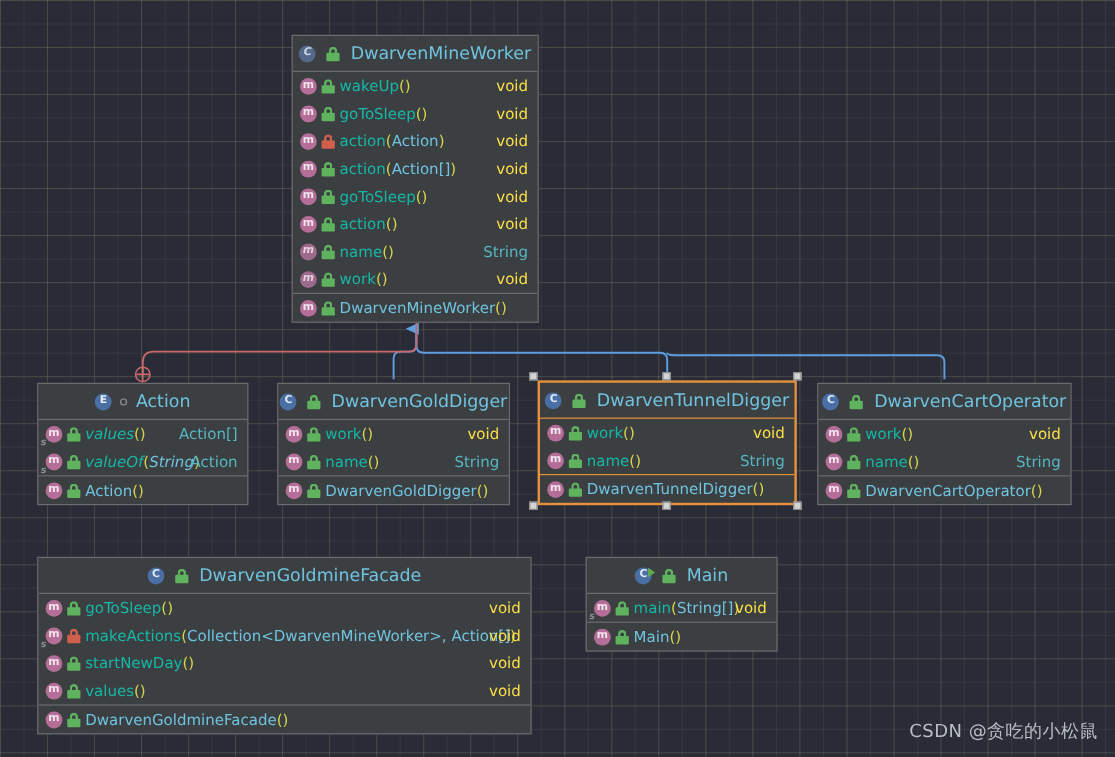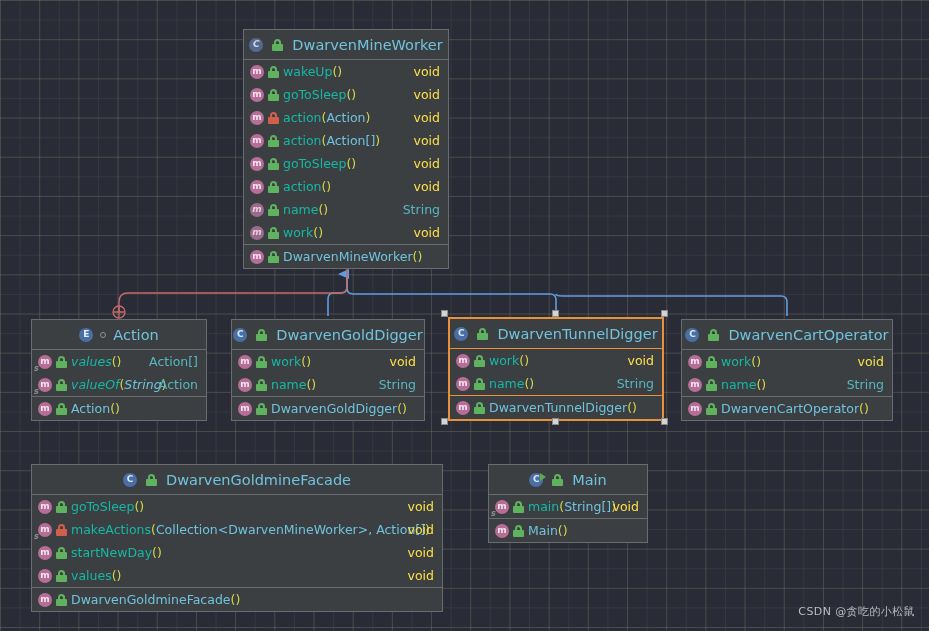--- a/index.html
+++ b/index.html
@@ -148,21 +148,21 @@
     width: 7px; height: 7px;
     background: #d4d4d4;
     border: 1px solid #8a8a8a;
   }
 
   
   #watermark {
     position: absolute;
     right: 14px; bottom: 12px;
     color: #b9bdc4;
-    font-size: 11px;
+    font-size: 15px;
     font-family: "DejaVu Sans", "Liberation Sans", sans-serif;
     letter-spacing: 0.4px;
     white-space: nowrap;
     margin-top: 34px;
   }
 </style>
 </head>
 <body>
 
 <div id="canvas">

